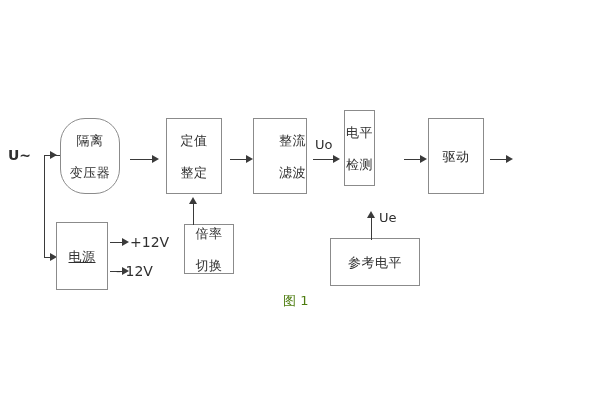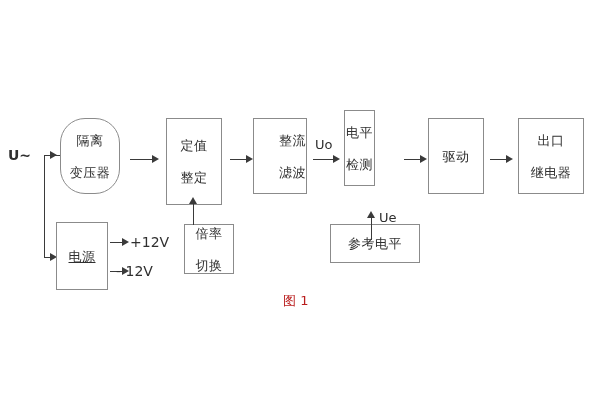--- a/index.html
+++ b/index.html
@@ -53,21 +53,21 @@
     font-size: 14px;
   }
   .lbl.sig {
     font-size: 13px;
   }
   .lbl.rail {
     font-size: 14px;
   }
   .caption {
     position: absolute;
-    color: #b91c1c;
+    color: #4d7c0f;
     font-size: 13px;
     white-space: nowrap;
   }
 
   
   .hline {
     position: absolute;
     height: 0;
     border-top: 1.4px solid #3a3a3a;
   }
@@ -110,21 +110,21 @@
 
   <div class="block" style="left:60px; top:118px; width:60px; height:76px;border-radius:25px;">
     <span class="ln">隔离</span>
     <span class="ln">变压器</span>
   </div>
 
   <div class="lbl sig" style="left:134px; top:138px;margin-left:48px;">Ui</div>
   <div class="hline" style="left:130px; top:159px; width:24px;"></div>
   <div class="arrow-r" style="left:152px; top:155px;"></div>
 
-  <div class="block" style="left:166px; top:118px; width:56px; height:87px;">
+  <div class="block" style="left:166px; top:118px; width:56px; height:76px;">
     <span class="ln">定值</span>
     <span class="ln">整定</span>
   </div>
 
   <div class="hline" style="left:230px; top:159px; width:18px;"></div>
   <div class="arrow-r" style="left:246px; top:155px;"></div>
 
   <div class="block" style="left:253px; top:118px; width:54px; height:76px;align-items:flex-end;">
     <span class="ln">整流</span>
     <span class="ln">滤波</span>
@@ -142,24 +142,20 @@
   <div class="hline" style="left:404px; top:159px; width:18px;"></div>
   <div class="arrow-r" style="left:420px; top:155px;"></div>
 
   <div class="block single" style="left:428px; top:118px; width:56px; height:76px;">
     <span class="ln">驱动</span>
   </div>
 
   <div class="hline" style="left:490px; top:159px; width:18px;"></div>
   <div class="arrow-r" style="left:506px; top:155px;"></div>
 
-  <div class="block" style="left:518px; top:118px; width:66px; height:76px;">
-    <span class="ln">出口</span>
-    <span class="ln">继电器</span>
-  </div>
 
   <div class="block single" style="left:56px; top:222px; width:52px; height:68px;text-decoration:underline;">
     <span class="ln">电源</span>
   </div>
 
   <div class="hline" style="left:110px; top:242px; width:14px;"></div>
   <div class="arrow-r" style="left:122px; top:238px;"></div>
   <div class="lbl rail" style="left:130px; top:235px;">+12V</div>
 
   <div class="hline" style="left:110px; top:271px; width:14px;"></div>
@@ -167,21 +163,21 @@
   <div class="lbl rail" style="left:116px; top:264px;">- 12V</div>
 
   <div class="block" style="left:184px; top:224px; width:50px; height:50px;align-items:center;">
     <span class="ln">倍率</span>
     <span class="ln">切换</span>
   </div>
 
   <div class="vline" style="left:193px; top:203px; height:22px;"></div>
   <div class="arrow-u" style="left:189px; top:197px;"></div>
 
-  <div class="block single" style="left:330px; top:224px; width:90px; height:39px;">
+  <div class="block single" style="left:330px; top:238px; width:90px; height:48px;">
     <span class="ln">参考电平</span>
   </div>
 
   <div class="vline" style="left:371px; top:218px; height:22px;"></div>
   <div class="arrow-u" style="left:367px; top:211px;"></div>
   <div class="lbl sig" style="left:379px; top:211px;">Ue</div>
 
   <div class="caption" style="left:283px; top:292px;">图 1</div>
 
 </div>

